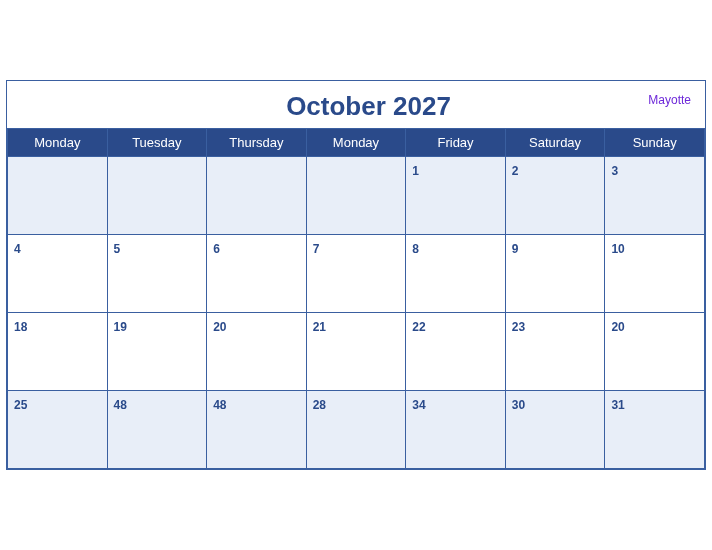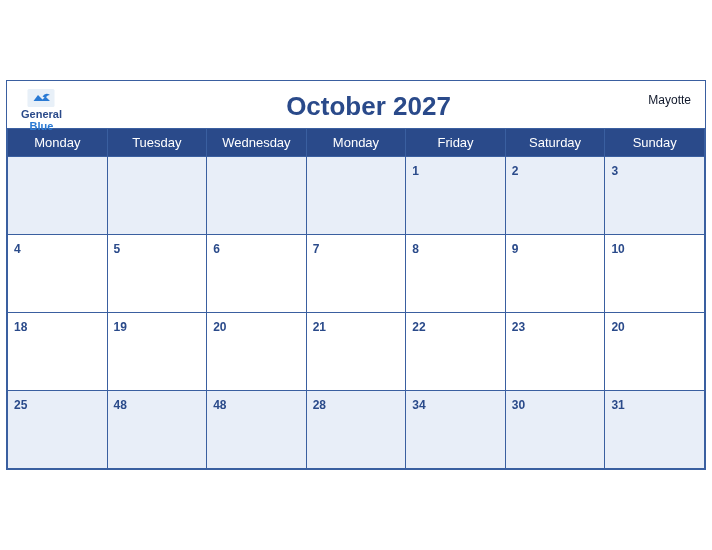--- a/index.html
+++ b/index.html
@@ -55,21 +55,21 @@
       font-weight: bold;
       color: #2a4a8a;
       text-align: center;
       margin-left: 25px;
     }
     .region-label {
       position: absolute;
       right: 14px;
       top: 12px;
       font-size: 12px;
-      color: #0f172a;
+      color: #6d28d9;
     }
     .calendar-grid {
       width: 100%;
       border-collapse: collapse;
     }
     .calendar-grid th {
       background: #2a4a8a;
       color: #fff;
       text-align: center;
       padding: 6px 4px;
@@ -94,41 +94,30 @@
     }
     .row-white td {
       background: #fff;
     }
   </style>
 </head>
 <body>
 
 <div class="calendar-wrapper">
   <div class="calendar-header">
-    <div class="logo-area">
-      <svg class="logo-icon" viewBox="0 0 36 24">
-
-        <rect x="0" y="0" width="36" height="24" fill="#e8f0f8" rx="2"></rect>
-
-        <path d="M8 16 L14 8 L20 14 L24 10 L30 16 Z" fill="#2a7ad4"></path>
-        <path d="M20 10 Q24 4 30 8 Q26 8 24 12 Z" fill="#2a7ad4"></path>
-      </svg>
-      <span class="logo-text-general">General</span>
-      <span class="logo-text-blue">Blue</span>
-    </div>
     <h1 class="calendar-title">October 2027</h1>
     <span class="region-label">Mayotte</span>
   </div>
 
   <table class="calendar-grid">
     <thead>
       <tr>
         <th>Monday</th>
         <th>Tuesday</th>
-        <th>Wednesday</th>
+        <th>Thursday</th>
         <th>Monday</th>
         <th>Friday</th>
         <th>Saturday</th>
         <th>Sunday</th>
       </tr>
     </thead>
     <tbody id="calendar-body">
     <tr class="row-stripe">
           <td></td>
           <td></td>

